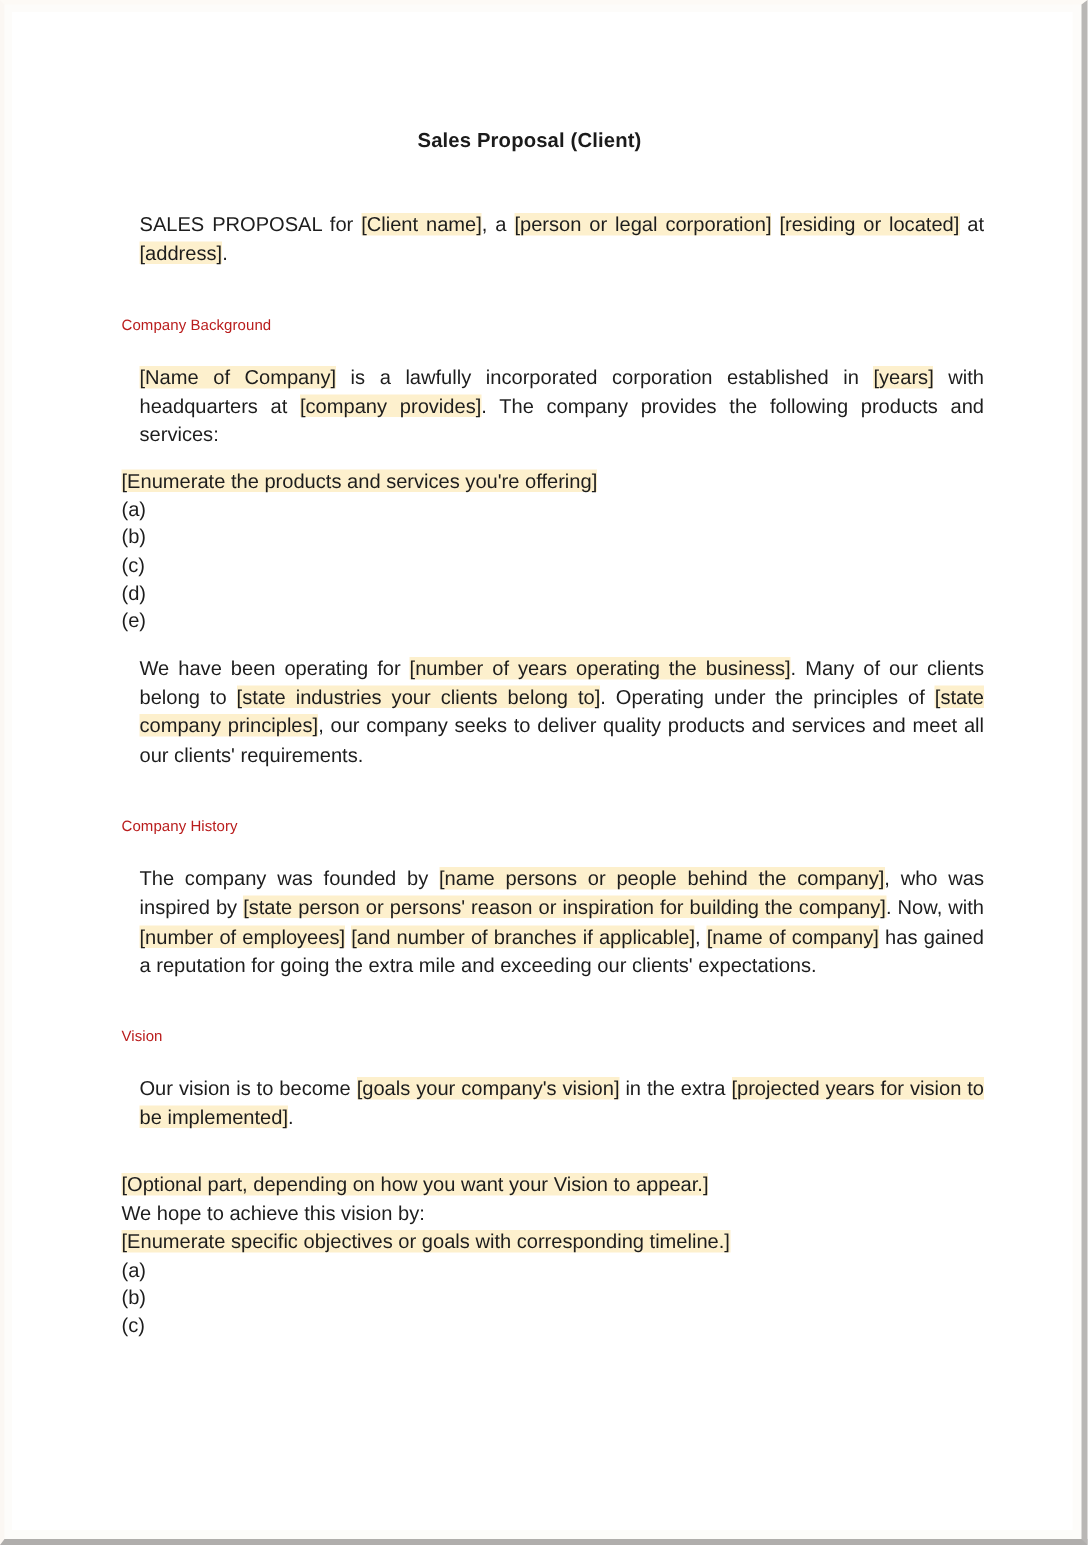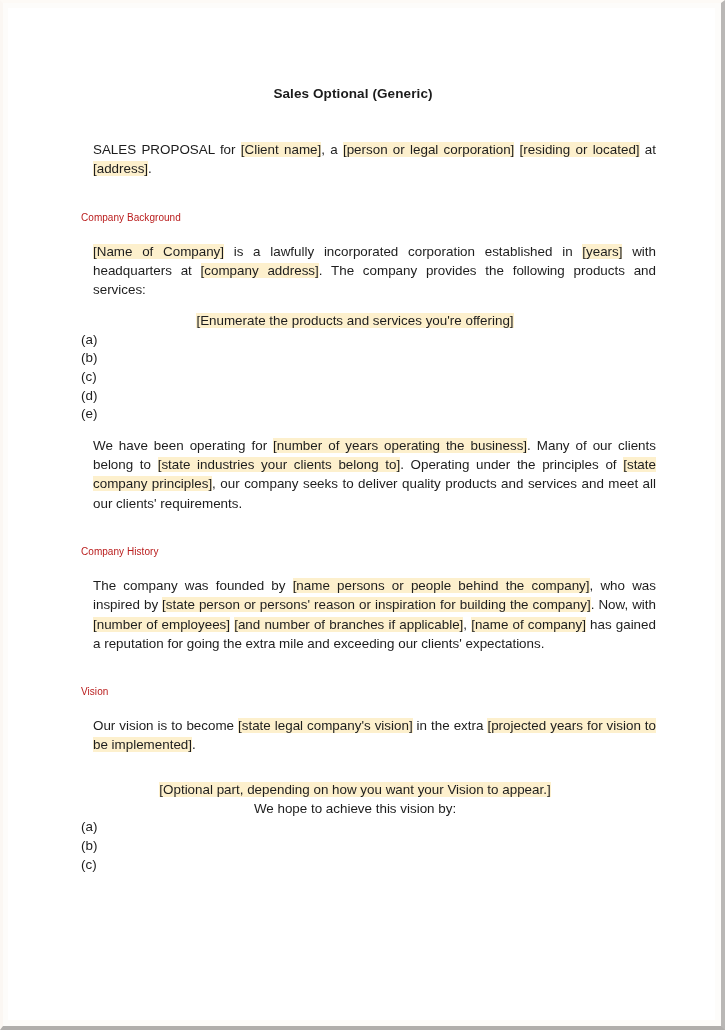--- a/index.html
+++ b/index.html
@@ -80,50 +80,50 @@
     color: #1d1d1d;
     padding: 0;
     border-radius: 0;
   }
 
   .enum-line {
     font-size: 13.4px;
     line-height: 19.3px;
     color: #1d1d1d;
     margin: 0;
-    text-align: center;
+    text-align: left;
   }
 
   ol.alpha-list {
     list-style: none;
     margin: 0;
     padding: 0;
   }
   ol.alpha-list li {
     font-size: 13.4px;
     line-height: 18.6px;
     color: #1d1d1d;
   }
 </style>
 </head>
 <body>
 
 <div id="page-frame">
   <div id="page">
 
-    <h1 class="doc-title">Sales Optional (Generic)</h1>
+    <h1 class="doc-title">Sales Proposal (Client)</h1>
 
     <p class="para gap-lg">
       <span>SALES PROPOSAL for </span><mark class="hl">[Client name]</mark><span>, a </span><mark class="hl">[person or legal corporation]</mark><span> </span><mark class="hl">[residing or located]</mark><span> at </span><mark class="hl">[address]</mark><span>.</span>
     </p>
 
     <h2 class="section-heading">Company Background</h2>
 
     <p class="para">
-      <mark class="hl">[Name of Company]</mark><span> is a lawfully incorporated corporation established in </span><mark class="hl">[years]</mark><span> with headquarters at </span><mark class="hl">[company address]</mark><span>. The company provides the following products and services:</span>
+      <mark class="hl">[Name of Company]</mark><span> is a lawfully incorporated corporation established in </span><mark class="hl">[years]</mark><span> with headquarters at </span><mark class="hl">[company provides]</mark><span>. The company provides the following products and services:</span>
     </p>
 
     <p class="enum-line">
       <mark class="hl">[Enumerate the products and services you're offering]</mark>
     </p>
 
     <ol class="alpha-list gap-md">
       <li>(a)</li>
       <li>(b)</li>
       <li>(c)</li>
@@ -137,29 +137,32 @@
 
     <h2 class="section-heading">Company History</h2>
 
     <p class="para gap-lg">
       <span>The company was founded by </span><mark class="hl">[name persons or people behind the company]</mark><span>, who was inspired by </span><mark class="hl">[state person or persons' reason or inspiration for building the company]</mark><span>. Now, with </span><mark class="hl">[number of employees]</mark><span> </span><mark class="hl">[and number of branches if applicable]</mark><span>, </span><mark class="hl">[name of company]</mark><span> has gained a reputation for going the extra mile and exceeding our clients' expectations.</span>
     </p>
 
     <h2 class="section-heading">Vision</h2>
 
     <p class="para gap-md">
-      <span>Our vision is to become </span><mark class="hl">[state legal company's vision]</mark><span> in the extra </span><mark class="hl">[projected years for vision to be implemented]</mark><span>.</span>
+      <span>Our vision is to become </span><mark class="hl">[goals your company's vision]</mark><span> in the extra </span><mark class="hl">[projected years for vision to be implemented]</mark><span>.</span>
     </p>
 
     <p class="enum-line gap-md">
       <mark class="hl">[Optional part, depending on how you want your Vision to appear.]</mark>
     </p>
 
     <p class="enum-line">We hope to achieve this vision by:</p>
 
+    <p class="enum-line">
+      <mark class="hl">[Enumerate specific objectives or goals with corresponding timeline.]</mark>
+    </p>
 
     <ol class="alpha-list">
       <li>(a)</li>
       <li>(b)</li>
       <li>(c)</li>
     </ol>
 
   </div>
 </div>
 

